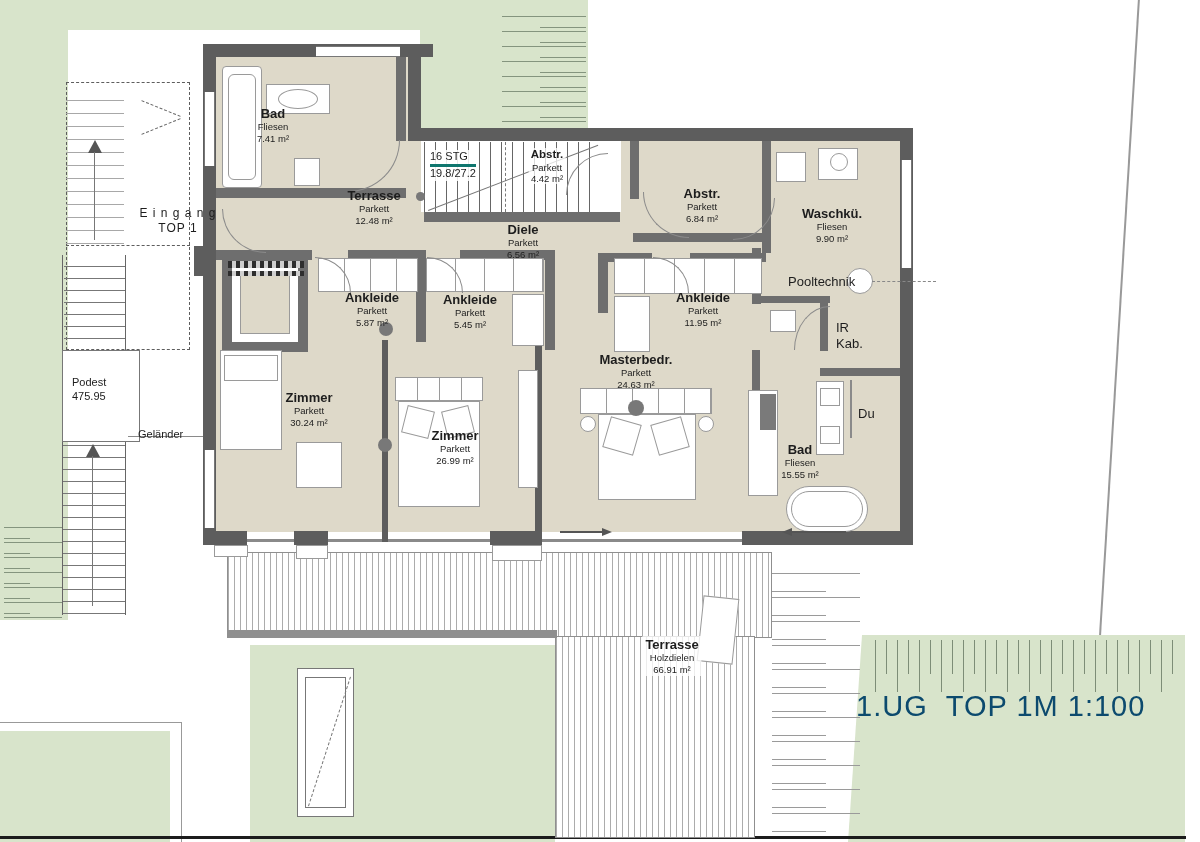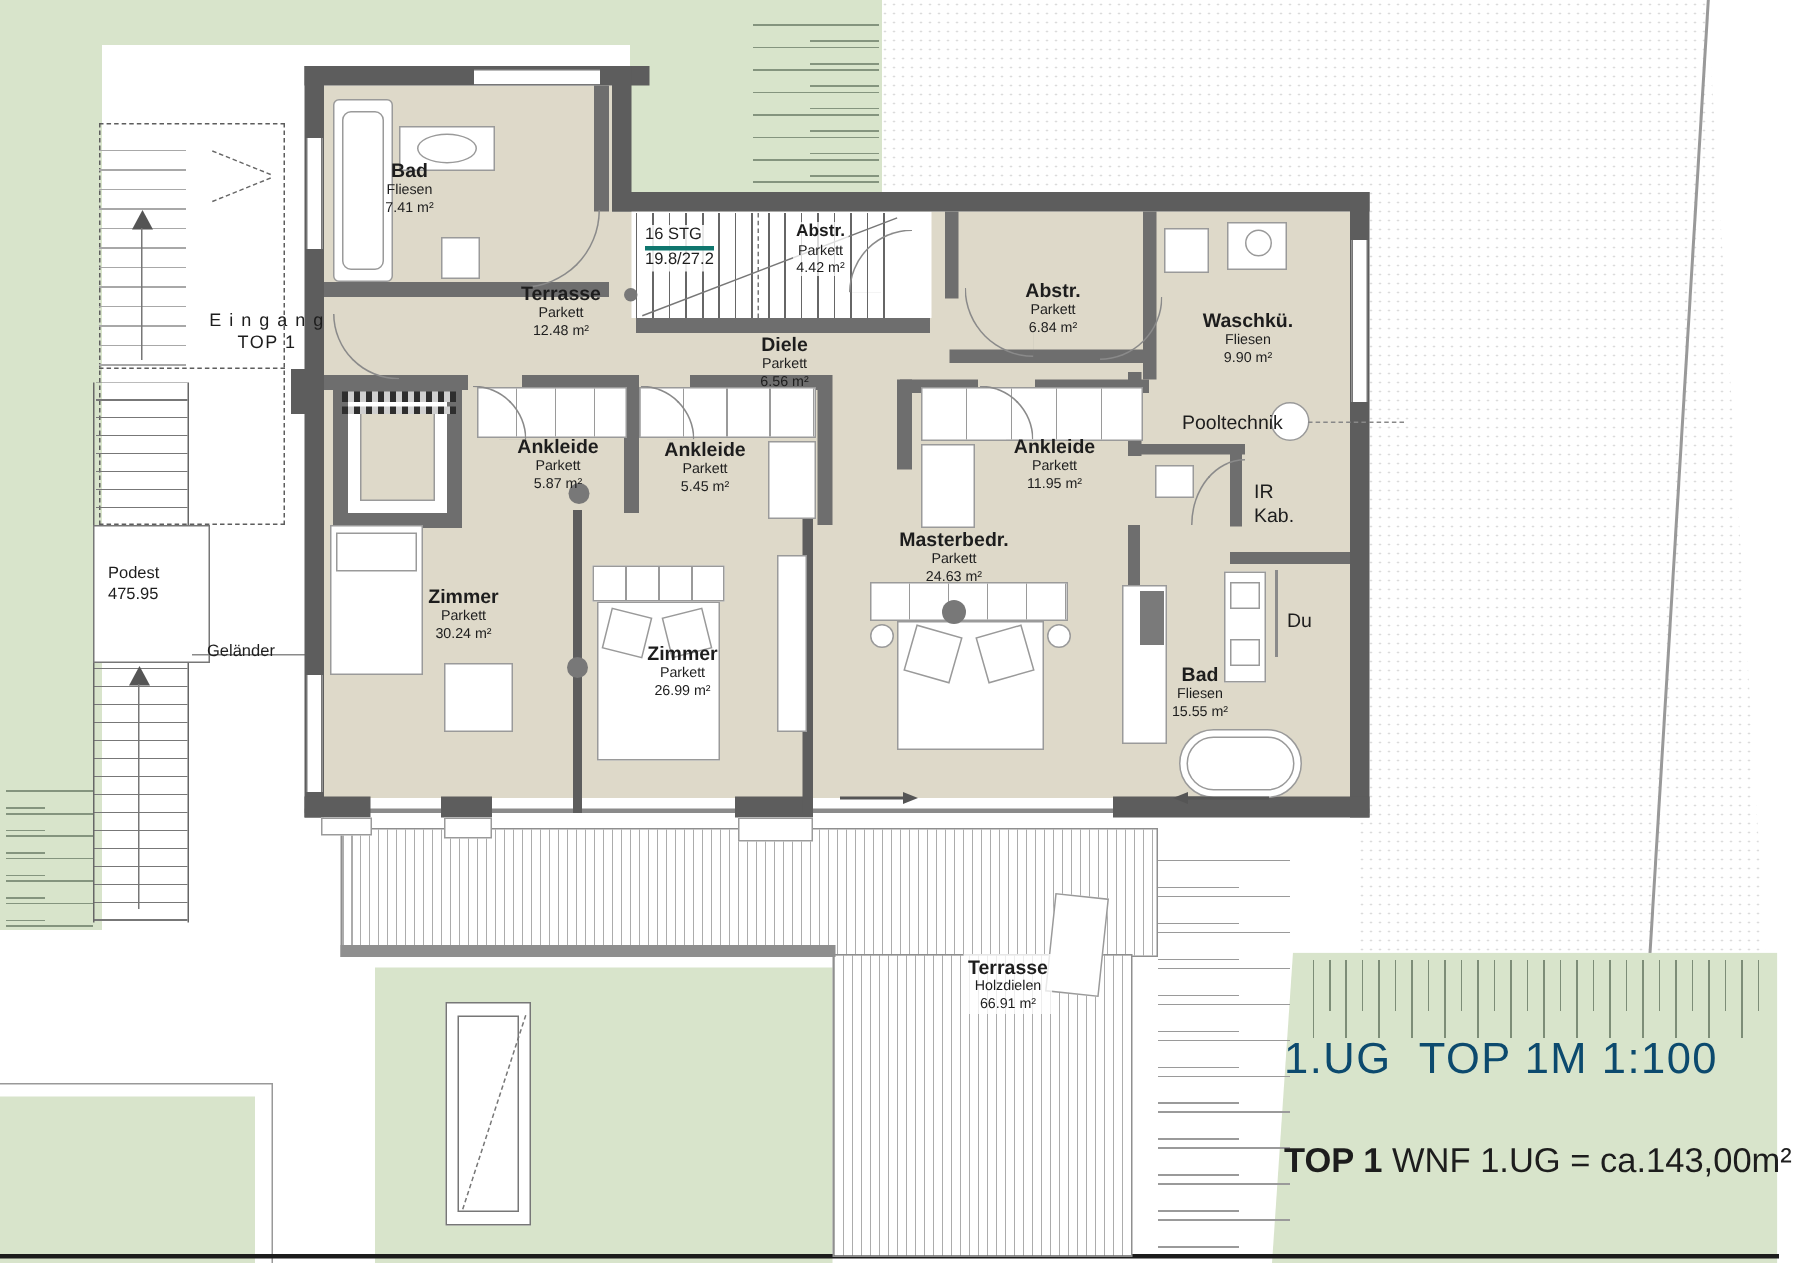--- a/index.html
+++ b/index.html
@@ -298,17 +298,14 @@
   <div class="ann" style="left:138px;top:428px">Geländer</div>
   <div class="ann" style="left:428px;top:150px;background:rgba(255,255,255,0.85);padding:0 2px">
     <span style="display:block;border-bottom:3px solid #0f766e">16 STG</span>
     <span style="display:block">19.8/27.2</span>
   </div>
 
   <div class="title1">
     <span><span>1.UG</span>&nbsp;&nbsp;<span>TOP 1</span></span>
     <span>M  1:100</span>
   </div>
-  <div class="title2">
-    <span style="font-weight:bold">TOP 1</span><span> WNF 1.UG = ca.143,00m²</span>
-  </div>
 
 </div>
 
 </body></html>

